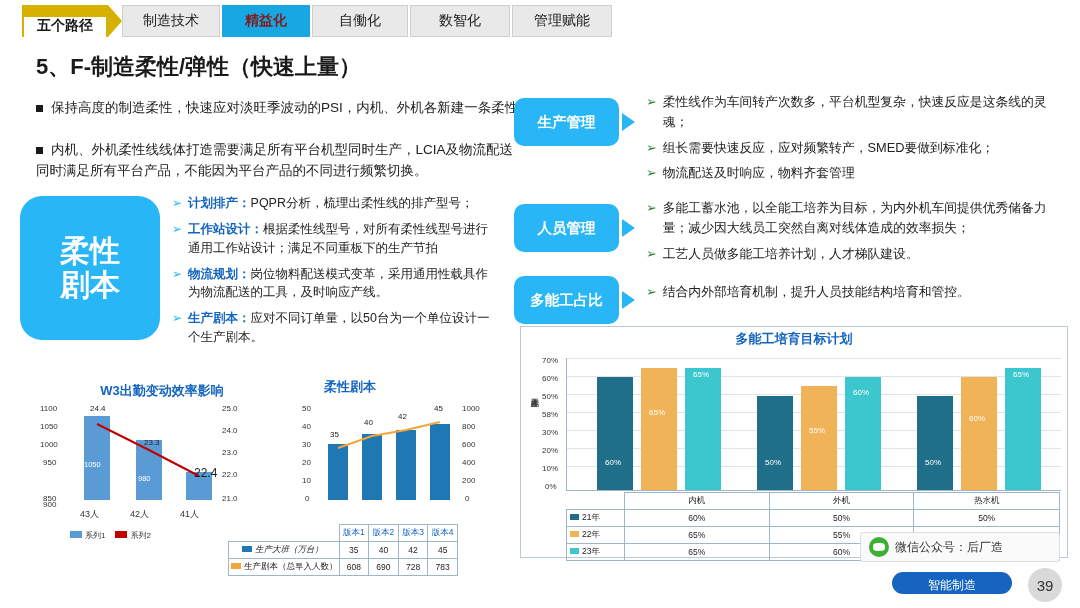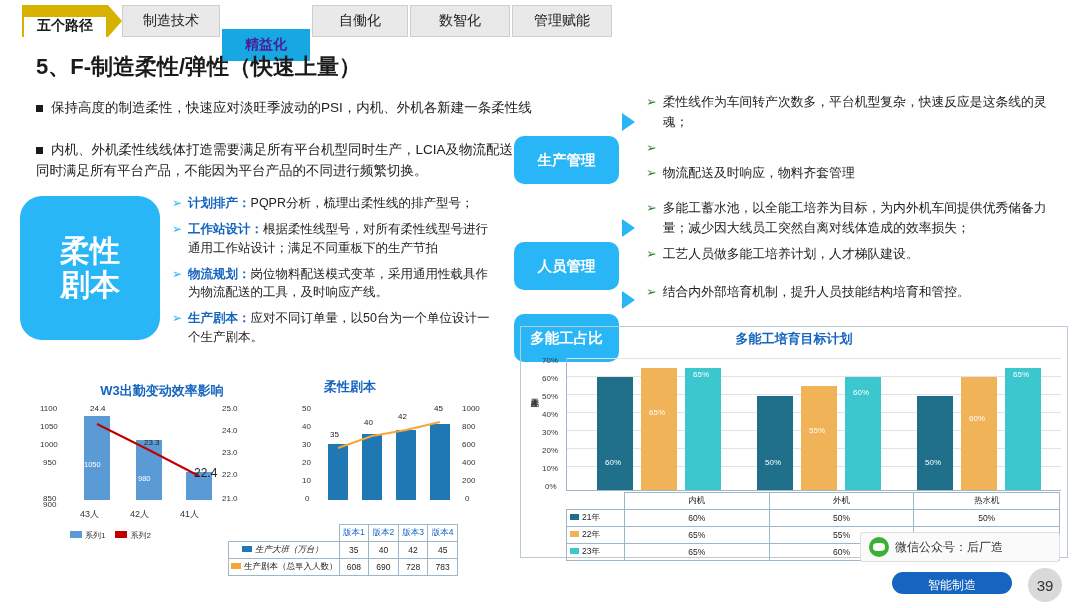--- a/index.html
+++ b/index.html
@@ -24,21 +24,21 @@
     position:absolute;left:0;top:10px;width:86px;height:40px;background:#fff;
     border:2px solid #d6b100;box-sizing:border-box;
     display:flex;align-items:flex-start;justify-content:center;
   }
   .tab{
     position:absolute;top:5px;height:32px;
     display:flex;align-items:center;justify-content:center;
     font-size:14px;color:#222;background:#e9e9e9;border:1px solid #cfcfcf;
     box-sizing:border-box;
   }
-  .tab.active{background:#17a8e3;color:#4c1d95;border-color:#17a8e3;font-weight:bold;margin-top:24px;}
+  .tab.active{background:#17a8e3;color:#7f1d1d;border-color:#17a8e3;font-weight:bold;}
   
   .page-title{
     position:absolute;left:36px;top:52px;font-size:22px;font-weight:bold;color:#1a1a1a;
   }
   
   .bullet{
     position:absolute;font-size:13.5px;line-height:1.55;color:#222;
   }
   .bullet .sq{
     display:inline-block;width:7px;height:7px;background:#1a1a1a;
@@ -55,21 +55,21 @@
   .arrow-list{position:absolute;left:172px;top:194px;width:320px;}
   .arrow-item{
     display:flex;margin-bottom:7px;font-size:12.5px;line-height:1.5;color:#222;
   }
   .arrow-item .ar{color:#29b6f6;margin-right:6px;font-size:12px;line-height:1.6;}
   .arrow-item b{color:#1565c0;font-weight:bold;}
   
   .pill{
     position:absolute;width:105px;height:48px;background:#29b6f6;
     border-radius:10px;color:#fff;font-size:14.5px;font-weight:bold;
-    display:flex;align-items:center;justify-content:center;margin-top:38px;
+    display:flex;align-items:center;justify-content:center;
   }
   .pill-arrow{
     position:absolute;width:0;height:0;
     border-top:9px solid transparent;border-bottom:9px solid transparent;
     border-left:13px solid #29b6f6;
   }
   
   .rlist{position:absolute;width:404px;font-size:12.8px;line-height:1.6;color:#222;}
   .rlist .row{display:flex;margin-bottom:5px;}
   .rlist .ar{color:#2f7d32;margin-right:6px;}
@@ -187,20 +187,21 @@
 </div>
 <div class="pill-arrow" style="left:622px;top:291px;"></div>
 
 <div class="rlist" style="left:646px;top:92px;">
   <div class="row">
     <span class="ar">➢</span>
     <span>柔性线作为车间转产次数多，平台机型复杂，快速反应是这条线的灵魂；</span>
   </div>
   <div class="row">
     <span class="ar">➢</span>
+    <span>组长需要快速反应，应对频繁转产，SMED要做到标准化；</span>
   </div>
   <div class="row">
     <span class="ar">➢</span>
     <span>物流配送及时响应，物料齐套管理</span>
   </div>
 </div>
 
 <div class="rlist" style="left:646px;top:198px;">
   <div class="row">
     <span class="ar">➢</span>
@@ -316,21 +317,21 @@
   </table>
 
 <div class="border-box" style="left:520px;top:326px;width:548px;height:232px;"></div>
 <div class="chart-title" style="left:520px;top:330px;width:548px;">多能工培育目标计划</div>
 
 <div class="axis-lbl" style="left:528px;top:392px;writing-mode:vertical-rl;font-size:8px;">多能工占比</div>
 
 <div class="axis-lbl" style="left:542px;top:356px;">70%</div>
 <div class="axis-lbl" style="left:542px;top:374px;">60%</div>
 <div class="axis-lbl" style="left:542px;top:392px;">50%</div>
-<div class="axis-lbl" style="left:542px;top:410px;">40%</div>
+<div class="axis-lbl" style="left:542px;top:410px;">58%</div>
 <div class="axis-lbl" style="left:542px;top:428px;">30%</div>
 <div class="axis-lbl" style="left:542px;top:446px;">20%</div>
 <div class="axis-lbl" style="left:542px;top:464px;">10%</div>
 <div class="axis-lbl" style="left:545px;top:482px;">0%</div>
 
 <div class="plot" style="left:566px;top:358px;width:494px;height:132px;border-left:1px solid #9fb6c9;border-bottom:1px solid #9fb6c9;">
   <div class="gridline" style="top:0;width:494px;"></div>
   <div class="gridline" style="top:18px;width:494px;"></div>
   <div class="gridline" style="top:36px;width:494px;"></div>
   <div class="gridline" style="top:54px;width:494px;"></div>

